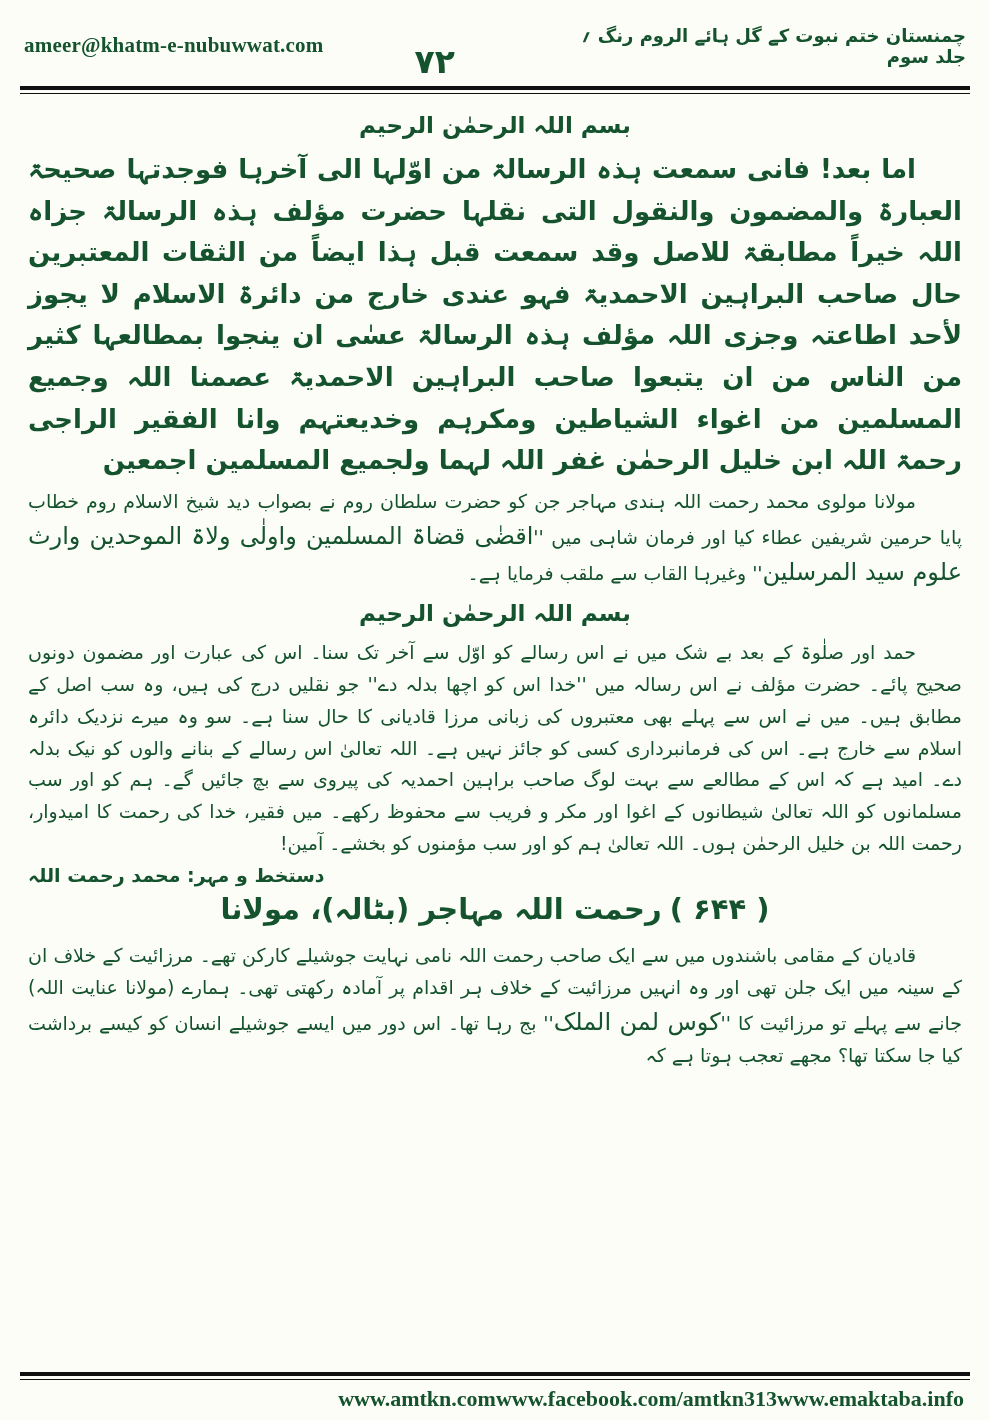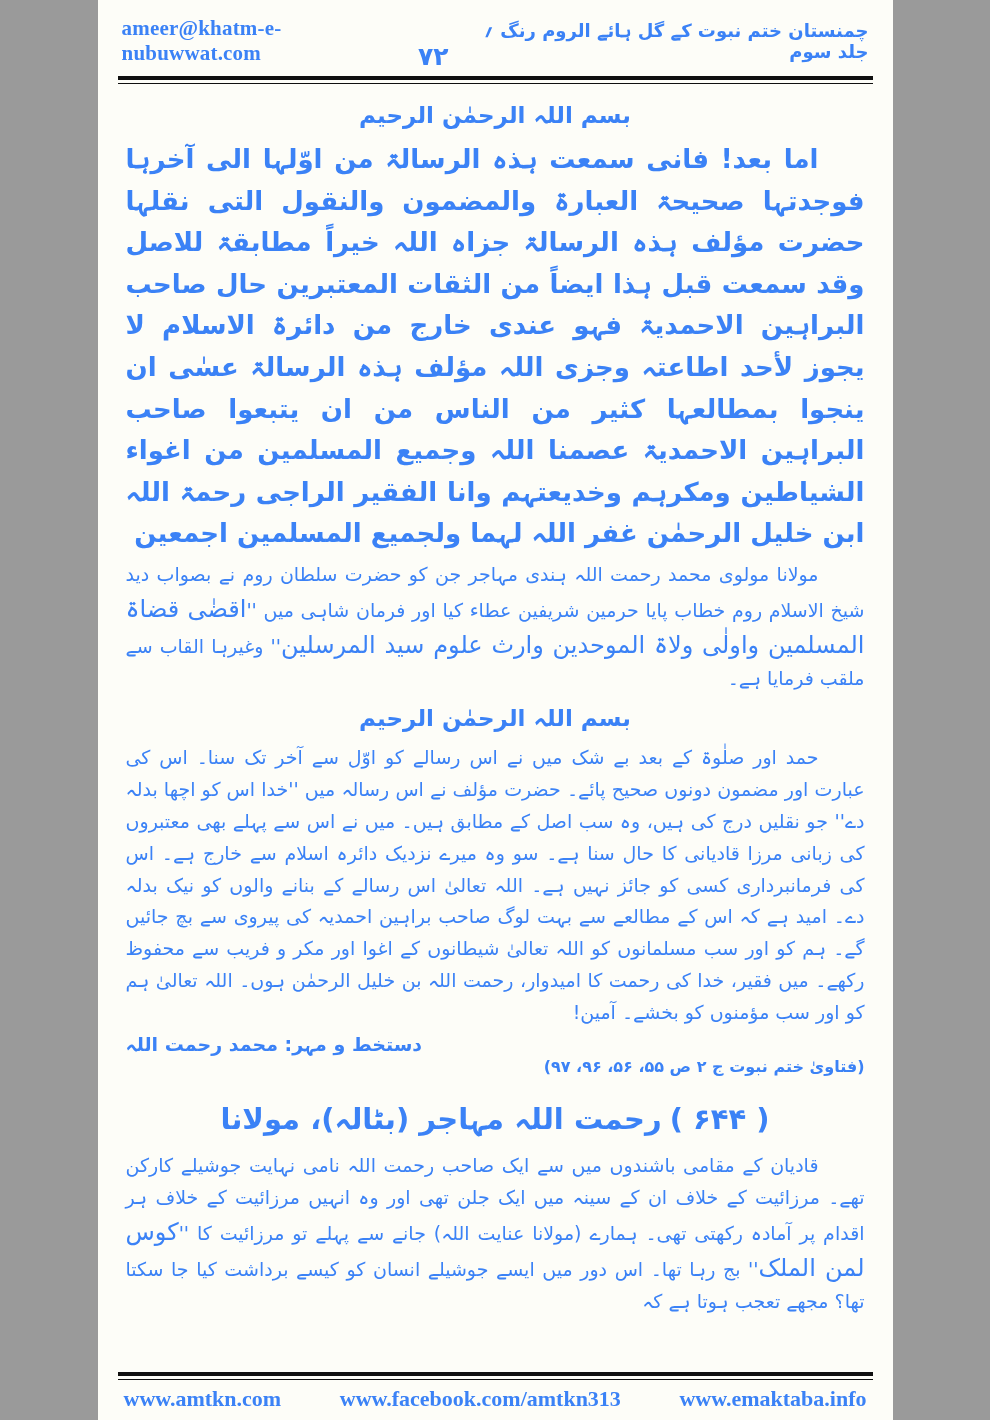--- a/index.html
+++ b/index.html
@@ -1,24 +1,24 @@
 <!DOCTYPE html>
 <html lang="ur"><head>
 <meta charset="utf-8">
 <style>
   * { margin: 0; padding: 0; box-sizing: border-box; }
   html, body { background: #9a9a9a; }
   body { font-family: "DejaVu Sans", sans-serif; }
 
   .page {
-    width: 795px;
+    width: 990px;
     height: 1420px;
     margin: 0 auto;
     background: #fdfdf8;
-    color: #3b82f6;
+    color: #14532d;
     padding: 8px 20px 6px 20px;
     display: flex;
     flex-direction: column;
     overflow: hidden;
   }
 
   
   .header {
     direction: ltr;
     display: flex;
@@ -27,21 +27,21 @@
     padding: 2px 4px 5px 4px;
   }
   .header-email {
     font-family: "Liberation Serif", serif;
     font-weight: bold;
     font-size: 21px;
     letter-spacing: 0.2px;
   }
   .header-page {
     font-weight: bold;
-    font-size: 25px;
+    font-size: 33px;
     margin-top: 32px;
   }
   .header-title {
     direction: rtl;
     font-weight: bold;
     font-size: 18px;
     max-width: 420px;
     text-align: right;
   }
 
@@ -106,21 +106,21 @@
     font-size: 29px;
     font-weight: bold;
     margin: 6px 0 14px 0;
   }
   .section-heading span { padding: 0 4px; }
 
   
   .footer {
     direction: ltr;
     display: flex;
-    justify-content: space-between;
+    justify-content: flex-end;
     align-items: center;
     padding: 2px 6px 2px 6px;
     font-family: "Liberation Serif", serif;
     font-weight: bold;
     font-size: 22px;
   }
 </style>
 </head>
 <body>
 
@@ -142,21 +142,20 @@
     <p class="ar indent">اما بعد! فانی سمعت ہذہ الرسالۃ من اوّلہا الی آخرہا فوجدتہا صحیحۃ العبارۃ والمضمون والنقول التی نقلہا حضرت مؤلف ہذہ الرسالۃ جزاہ اللہ خیراً مطابقۃ للاصل وقد سمعت قبل ہذا ایضاً من الثقات المعتبرین حال صاحب البراہین الاحمدیۃ فہو عندی خارج من دائرۃ الاسلام لا یجوز لأحد اطاعتہ وجزی اللہ مؤلف ہذہ الرسالۃ عسٰی ان ینجوا بمطالعہا کثیر من الناس من ان یتبعوا صاحب البراہین الاحمدیۃ عصمنا اللہ وجمیع المسلمین من اغواء الشیاطین ومکرہم وخدیعتہم وانا الفقیر الراجی رحمۃ اللہ ابن خلیل الرحمٰن غفر اللہ لہما ولجمیع المسلمین اجمعین</p>
 
     <p class="ur indent"><span>مولانا مولوی محمد رحمت اللہ ہندی مہاجر جن کو حضرت سلطان روم نے بصواب دید شیخ الاسلام روم خطاب پایا حرمین شریفین عطاء کیا اور فرمان شاہی میں ''</span><span class="big">اقضٰی قضاۃ المسلمین واولٰی ولاۃ الموحدین وارث علوم سید المرسلین</span><span>'' وغیرہا القاب سے ملقب فرمایا ہے۔</span></p>
 
     <p class="ar center">بسم اللہ الرحمٰن الرحیم</p>
 
     <p class="ur indent">حمد اور صلٰوۃ کے بعد بے شک میں نے اس رسالے کو اوّل سے آخر تک سنا۔ اس کی عبارت اور مضمون دونوں صحیح پائے۔ حضرت مؤلف نے اس رسالہ میں ''خدا اس کو اچھا بدلہ دے'' جو نقلیں درج کی ہیں، وہ سب اصل کے مطابق ہیں۔ میں نے اس سے پہلے بھی معتبروں کی زبانی مرزا قادیانی کا حال سنا ہے۔ سو وہ میرے نزدیک دائرہ اسلام سے خارج ہے۔ اس کی فرمانبرداری کسی کو جائز نہیں ہے۔ اللہ تعالیٰ اس رسالے کے بنانے والوں کو نیک بدلہ دے۔ امید ہے کہ اس کے مطالعے سے بہت لوگ صاحب براہین احمدیہ کی پیروی سے بچ جائیں گے۔ ہم کو اور سب مسلمانوں کو اللہ تعالیٰ شیطانوں کے اغوا اور مکر و فریب سے محفوظ رکھے۔ میں فقیر، خدا کی رحمت کا امیدوار، رحمت اللہ بن خلیل الرحمٰن ہوں۔ اللہ تعالیٰ ہم کو اور سب مؤمنوں کو بخشے۔ آمین!</p>
 
     <div class="signature">دستخط و مہر: محمد رحمت اللہ</div>
 
-    <div class="reference">(فتاویٰ ختم نبوت ج ۲ ص ۵۵، ۵۶، ۹۶، ۹۷)</div>
 
     <h2 class="section-heading"><span>( ۶۴۴ )</span><span>رحمت اللہ مہاجر (بٹالہ)، مولانا</span></h2>
 
     <p class="ur indent"><span>قادیان کے مقامی باشندوں میں سے ایک صاحب رحمت اللہ نامی نہایت جوشیلے کارکن تھے۔ مرزائیت کے خلاف ان کے سینہ میں ایک جلن تھی اور وہ انہیں مرزائیت کے خلاف ہر اقدام پر آمادہ رکھتی تھی۔ ہمارے (مولانا عنایت اللہ) جانے سے پہلے تو مرزائیت کا ''</span><span class="big">کوس لمن الملک</span><span>'' بج رہا تھا۔ اس دور میں ایسے جوشیلے انسان کو کیسے برداشت کیا جا سکتا تھا؟ مجھے تعجب ہوتا ہے کہ</span></p>
 
   </div>
 
   <div class="rule bottom"></div>
 
   <div class="footer">

